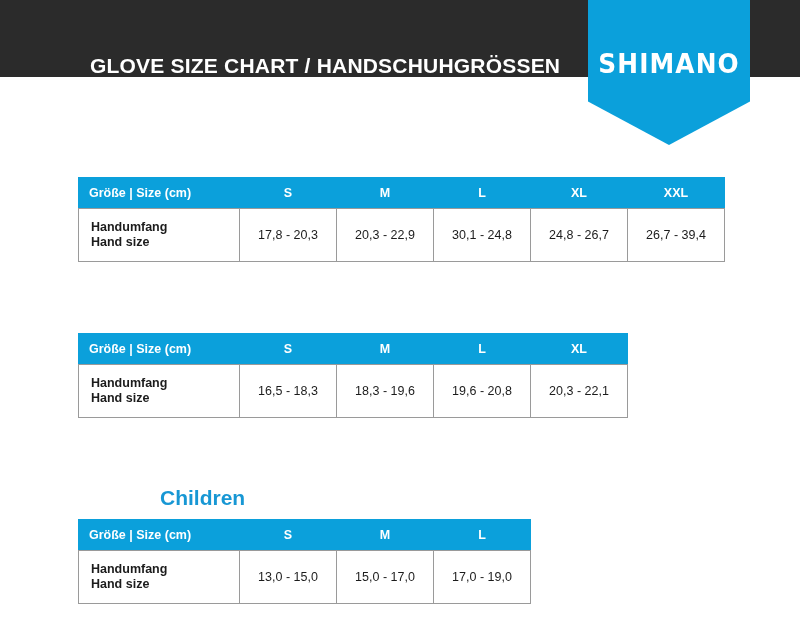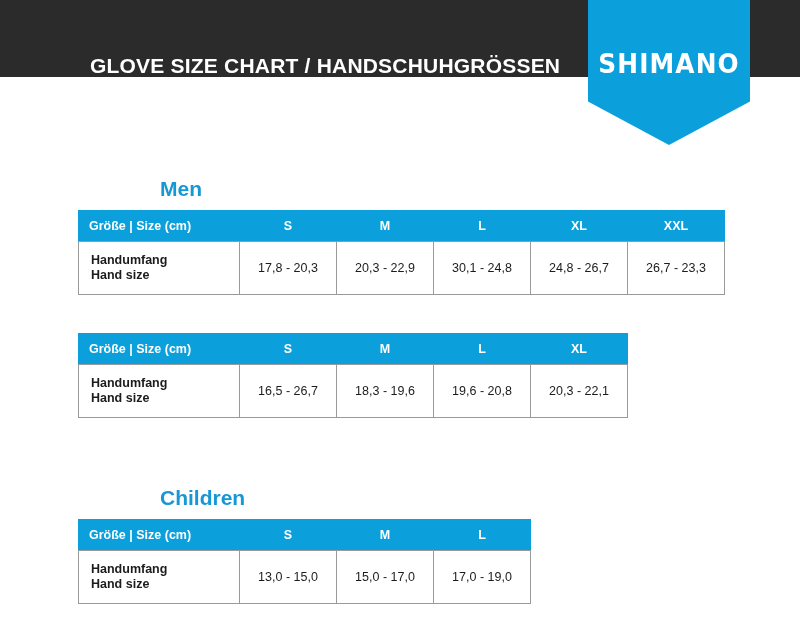--- a/index.html
+++ b/index.html
@@ -145,21 +145,20 @@
   <div id="header-title">GLOVE SIZE CHART / HANDSCHUHGRÖSSEN</div>
 </div>
 
 <div id="brand-banner">
   <div id="brand-logo">SHIMANO</div>
 </div>
 
 <div id="content">
 
   <div class="size-section" id="section-men">
-    <div class="section-title">Men</div>
     <table class="size-table">
       <thead>
         <tr>
           <th class="col-label">Größe | Size (cm)</th>
           <th class="col-size">S</th>
           <th class="col-size">M</th>
           <th class="col-size">L</th>
           <th class="col-size">XL</th>
           <th class="col-size">XXL</th>
         </tr>
@@ -167,21 +166,21 @@
       <tbody>
         <tr>
           <td class="row-label">
             <div>Handumfang</div>
             <div>Hand size</div>
           </td>
           <td class="value">17,8 - 20,3</td>
           <td class="value">20,3 - 22,9</td>
           <td class="value">30,1 - 24,8</td>
           <td class="value">24,8 - 26,7</td>
-          <td class="value">26,7 - 23,3</td>
+          <td class="value">26,7 - 39,4</td>
         </tr>
       </tbody>
     </table>
   </div>
 
   <div class="size-section" id="section-women">
     <table class="size-table">
       <thead>
         <tr>
           <th class="col-label">Größe | Size (cm)</th>
@@ -190,21 +189,21 @@
           <th class="col-size">L</th>
           <th class="col-size">XL</th>
         </tr>
       </thead>
       <tbody>
         <tr>
           <td class="row-label">
             <div>Handumfang</div>
             <div>Hand size</div>
           </td>
-          <td class="value">16,5 - 26,7</td>
+          <td class="value">16,5 - 18,3</td>
           <td class="value">18,3 - 19,6</td>
           <td class="value">19,6 - 20,8</td>
           <td class="value">20,3 - 22,1</td>
         </tr>
       </tbody>
     </table>
   </div>
 
   <div class="size-section" id="section-children">
     <div class="section-title">Children</div>

